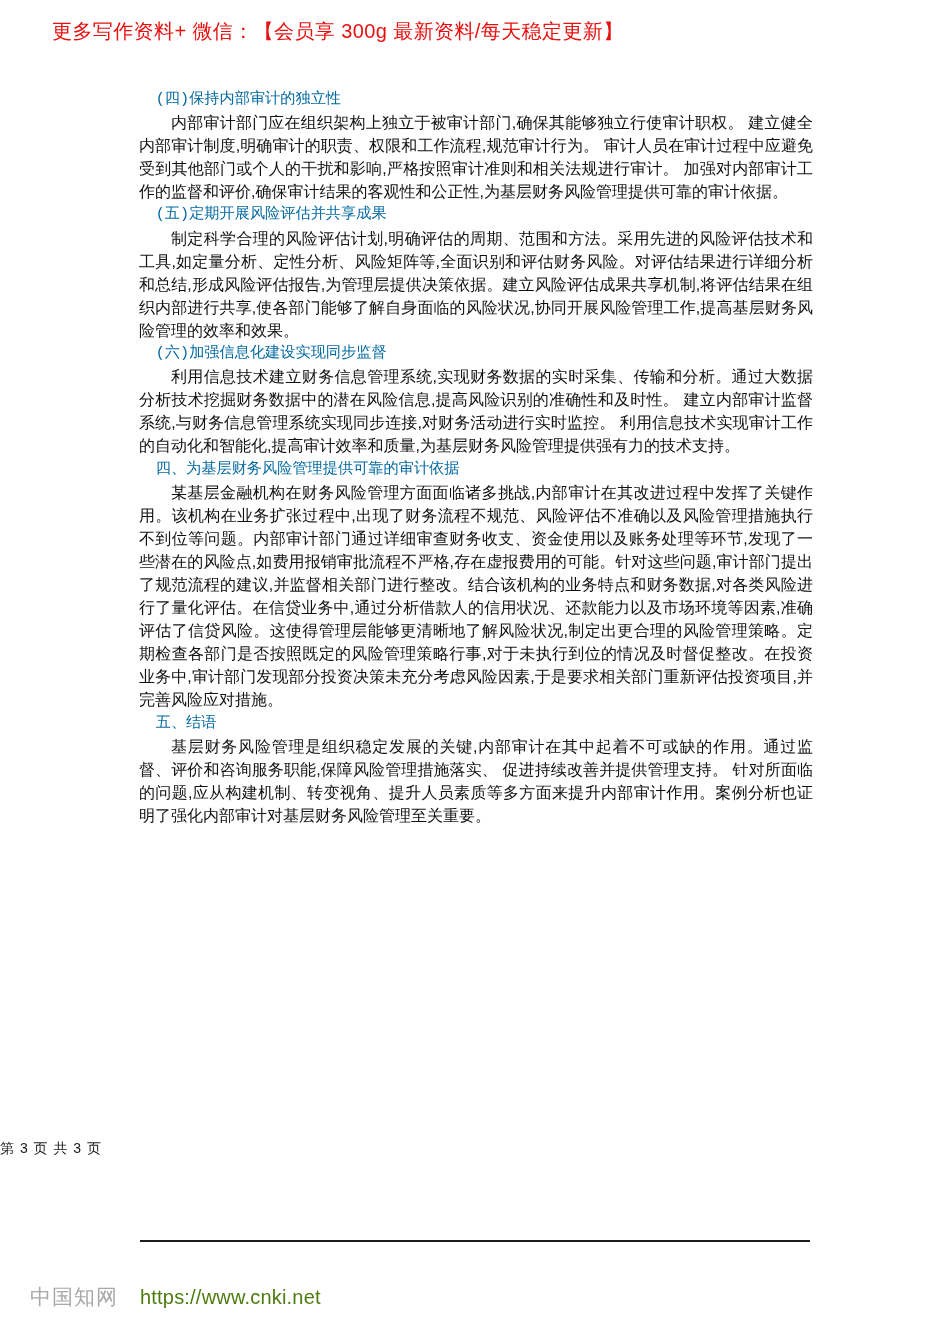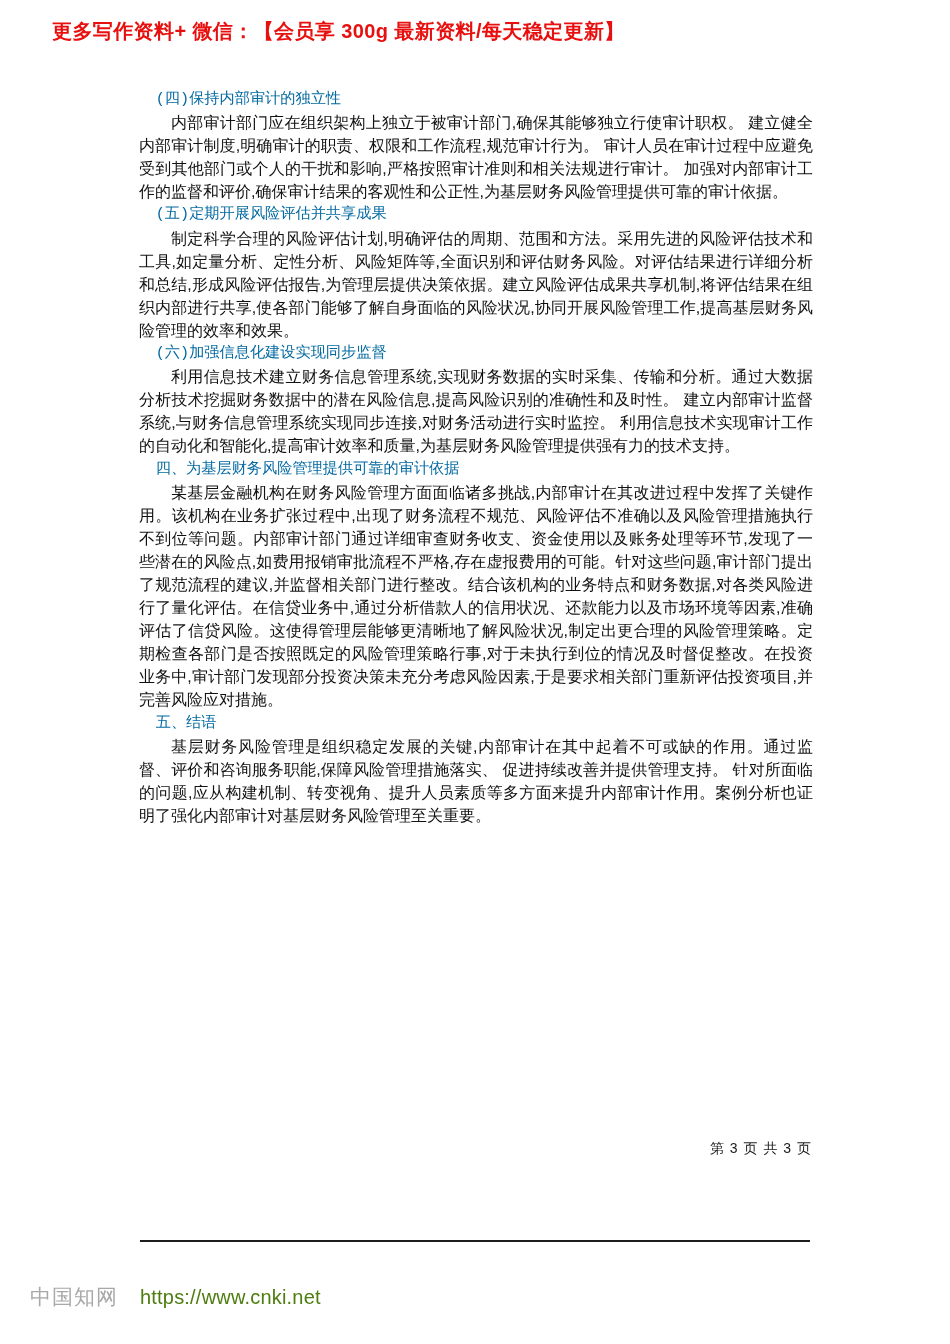--- a/index.html
+++ b/index.html
@@ -28,21 +28,21 @@
     width: 950px;
     height: 62px;
     display: flex;
     align-items: center;
     padding-left: 52px;
     box-sizing: border-box;
   }
   .promo-text {
     color: #e8100f;
     font-size: 20px;
-    font-weight: bold;
+    font-weight: normal;
     letter-spacing: 0.4px;
     white-space: nowrap;
   }
 
   
   .doc-body {
     position: absolute;
     left: 139px;
     top: 88px;
     width: 674px;
@@ -67,21 +67,21 @@
     color: #0369a1;
     font-family: Liberation Mono, monospace;
   }
 
   
   .page-number {
     position: absolute;
     left: 0;
     top: 1140px;
     width: 812px;
-    text-align: right;
+    text-align: left;
     font-size: 14px;
     color: #1a1a1a;
     letter-spacing: 1px;
   }
   .footer-rule {
     position: absolute;
     left: 140px;
     top: 1240px;
     width: 670px;
     height: 2px;

